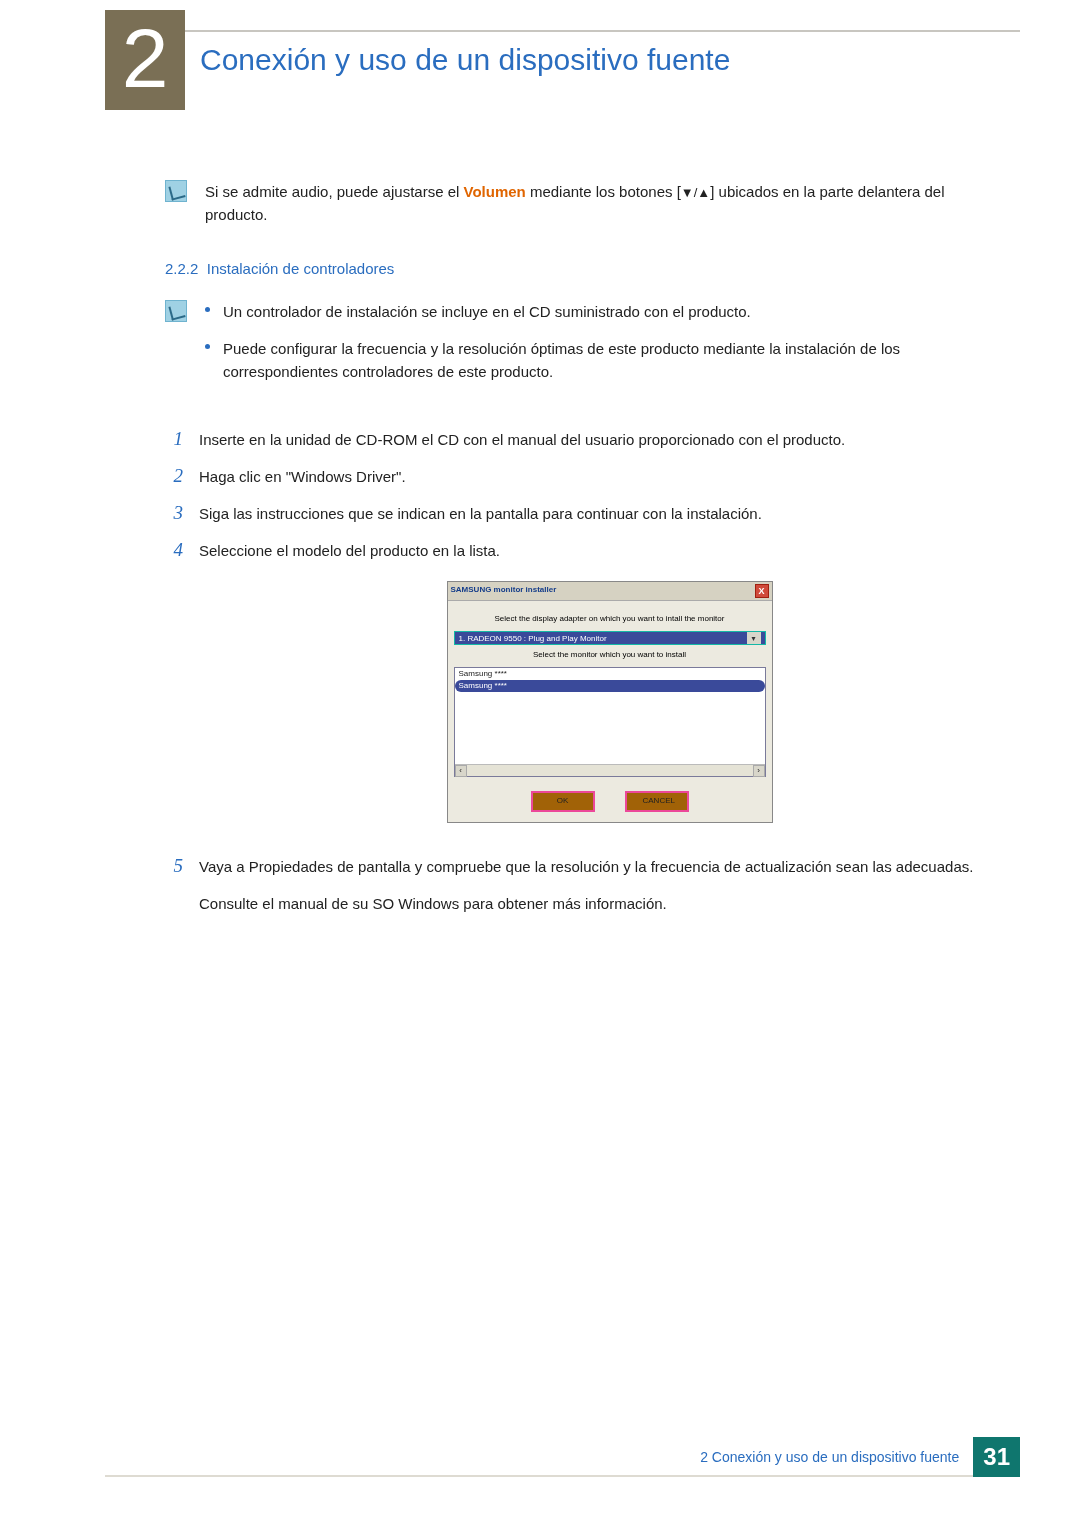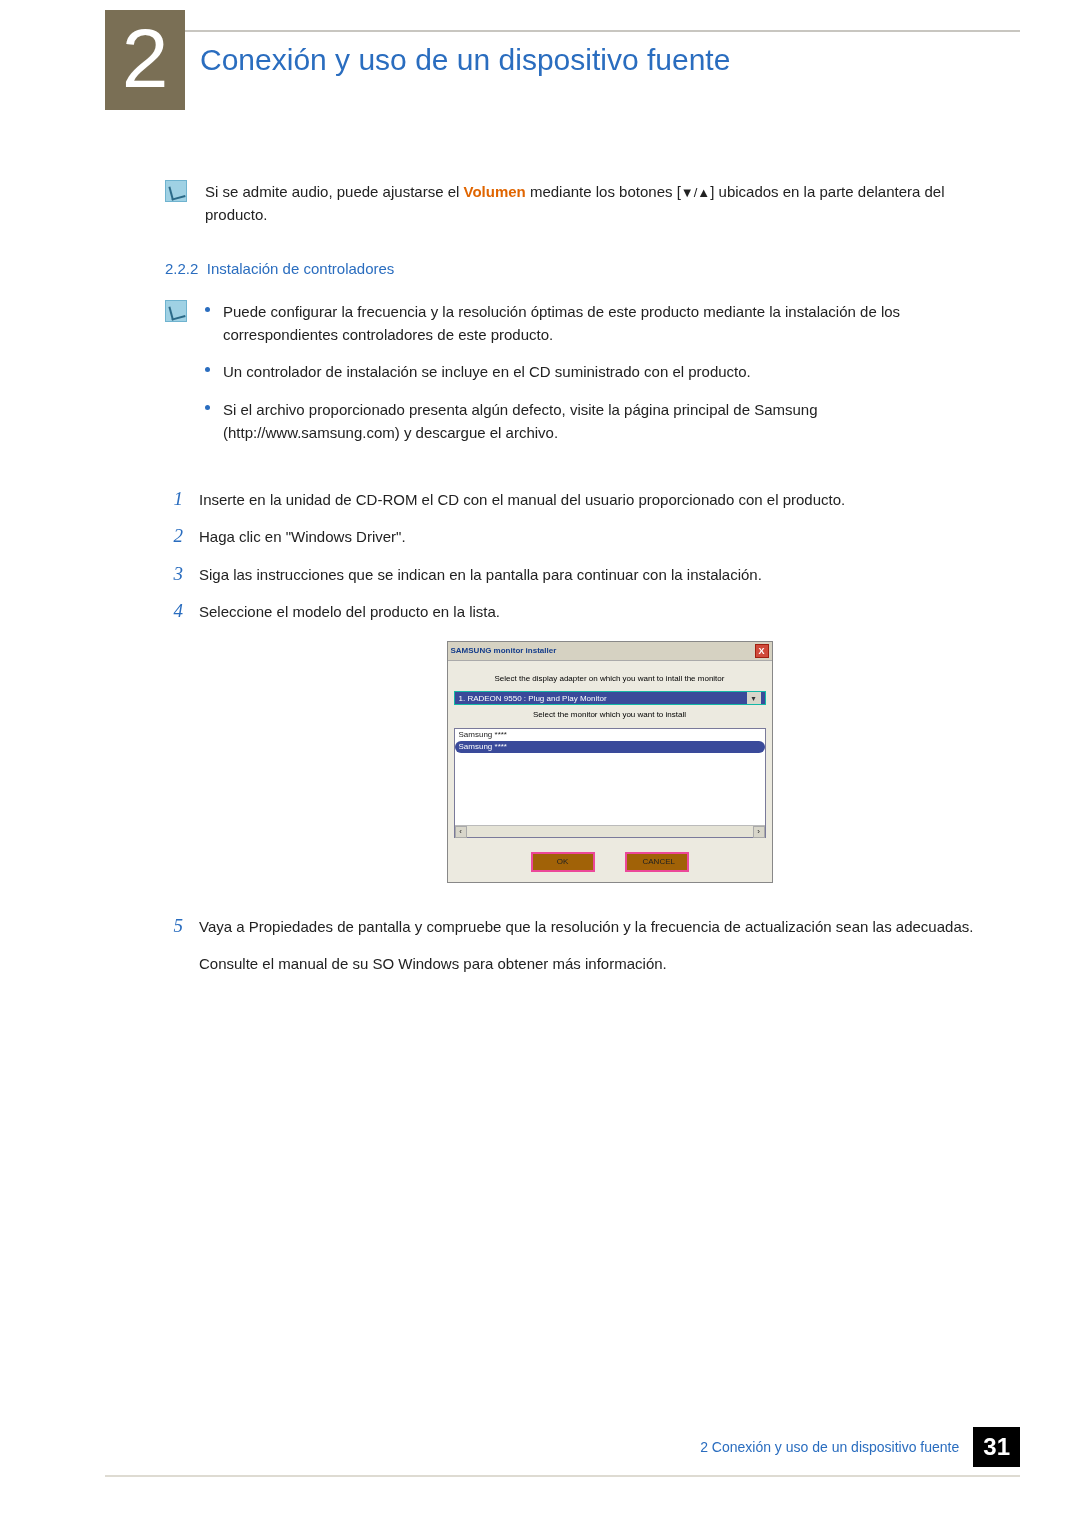--- a/index.html
+++ b/index.html
@@ -203,32 +203,32 @@
   .dlg-btn {
     width: 64px;
     padding: 2px 16px;
     font-size: 8px;
     text-align: center;
     background: #a16207;
     border: 2px solid #ec4899;
   }
   .footer {
     position: absolute;
-    bottom: 60px;
+    bottom: 50px;
     right: 60px;
     display: flex;
     align-items: center;
   }
   .footer-text {
     color: #2a6dbf;
     font-size: 14px;
     margin-right: 14px;
   }
   .footer-page {
-    background: #000000;
+    background: #0f766e;
     color: #fff;
     font-size: 24px;
     font-weight: 600;
     padding: 6px 10px;
     text-align: right;
   }
   .footer-rule {
     position: absolute;
     bottom: 50px; left: 105px; right: 60px;
     border-top: 2px solid #dedbd2;
@@ -255,23 +255,22 @@
     </div>
 
     <div class="section-heading">
       <span>2.2.2</span>&nbsp;&nbsp;<span>Instalación de controladores</span>
     </div>
 
     <div class="note-row">
       <div class="note-icon"></div>
       <div class="note-text">
         <div class="bullet-list" style="margin-left:0;">
+          <div class="bullet-item"><span>Un controlador de instalación se incluye en el CD suministrado con el producto.</span></div>
           <div class="bullet-item"><span>Puede configurar la frecuencia y la resolución óptimas de este producto mediante la instalación de los correspondientes controladores de este producto.</span></div>
-          <div class="bullet-item"><span>Un controlador de instalación se incluye en el CD suministrado con el producto.</span></div>
-          <div class="bullet-item"><span>Si el archivo proporcionado presenta algún defecto, visite la página principal de Samsung (http://www.samsung.com) y descargue el archivo.</span></div>
         </div>
       </div>
     </div>
 
     <div class="ol">
       <div class="ol-item">
         <div class="ol-num">1</div>
         <div class="ol-body">Inserte en la unidad de CD-ROM el CD con el manual del usuario proporcionado con el producto.</div>
       </div>
       <div class="ol-item">

